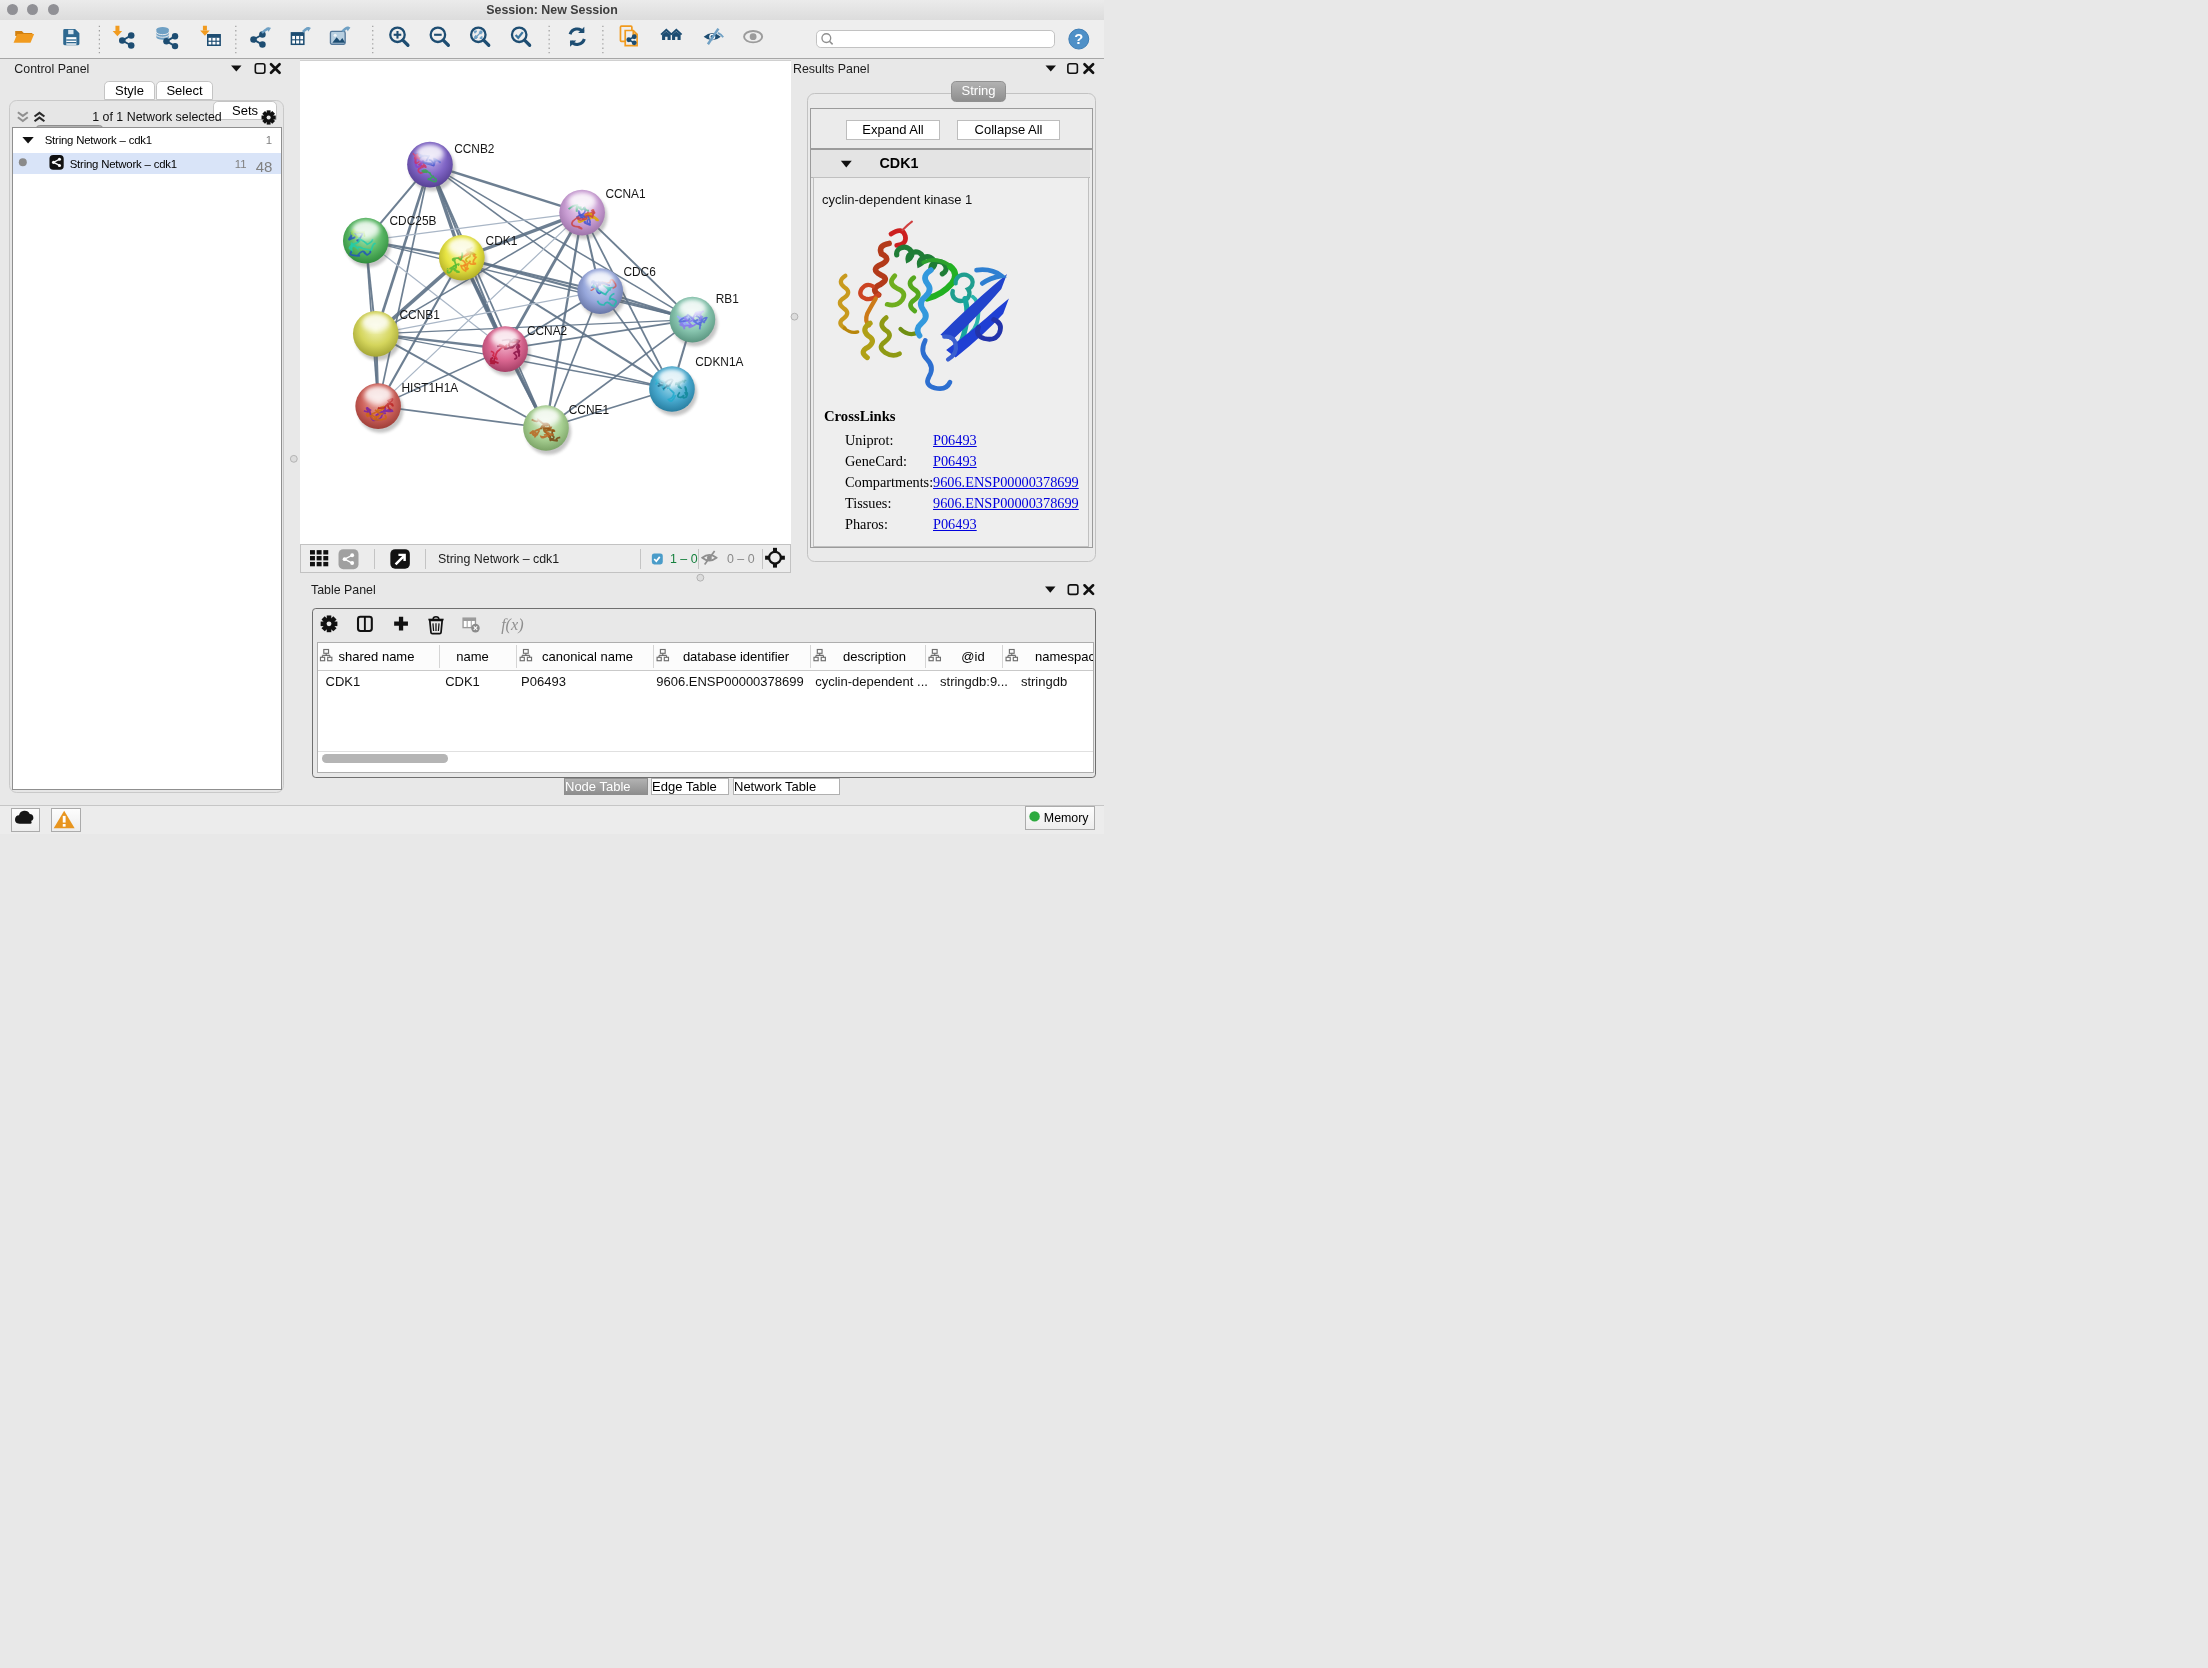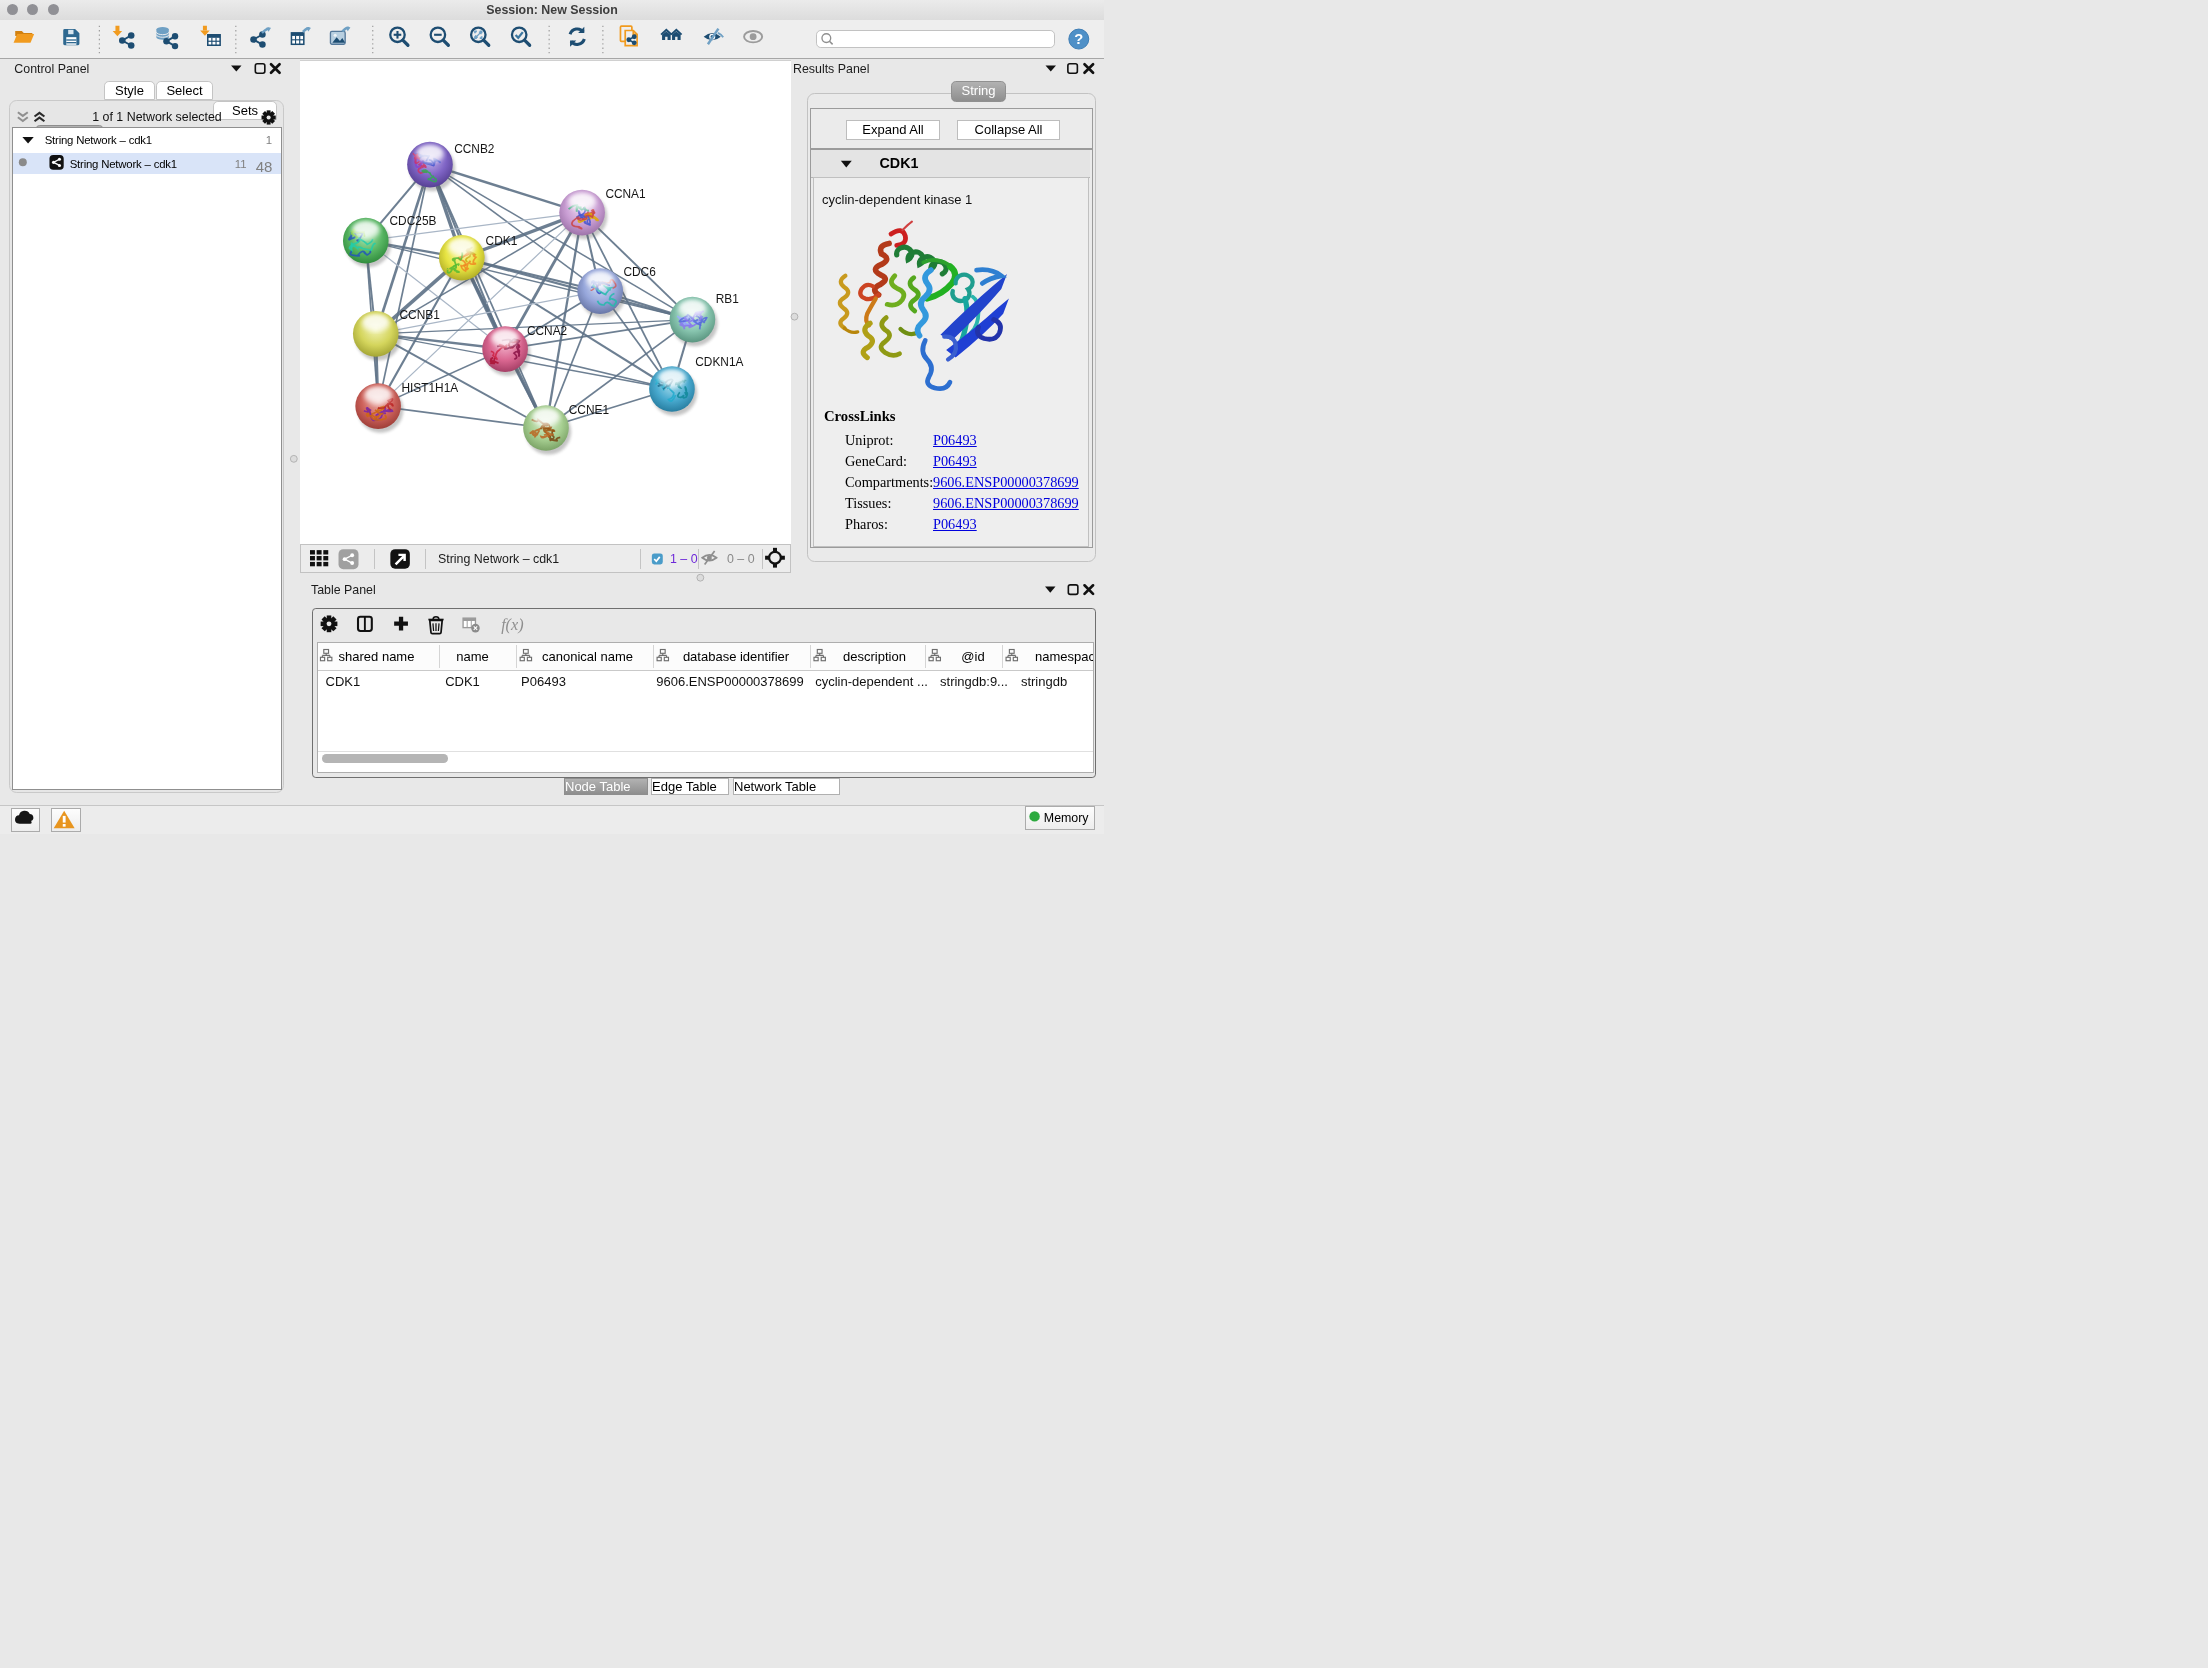--- a/index.html
+++ b/index.html
@@ -426,21 +426,21 @@
     <text x="238.5" y="289.5" font-size="12.5" fill="#161616" font-family="Liberation Sans,sans-serif">CCNA2</text>
     <text x="415.5" y="321.5" font-size="12.5" fill="#161616" font-family="Liberation Sans,sans-serif">CDKN1A</text>
     <text x="106.5" y="349.5" font-size="12.5" fill="#161616" font-family="Liberation Sans,sans-serif">HIST1H1A</text>
     <text x="282.5" y="372.5" font-size="12.5" fill="#161616" font-family="Liberation Sans,sans-serif">CCNE1</text>
   </svg>
 <div class="abs" id="netbar">
   <div class="nbsep" style="left:73px"></div>
   <div class="nbsep" style="left:124px"></div>
   <div class="abs" style="left:137px;top:6.7px;font-size:12.4px;color:#1a1a1a;">String Network – cdk1</div>
   <div class="nbsep" style="left:339px"></div>
-  <div class="abs" style="left:369px;top:6.7px;font-size:12.4px;color:#6d28d9;">1 – 0</div>
+  <div class="abs" style="left:369px;top:6.7px;font-size:12.4px;color:#15803d;">1 – 0</div>
   <div class="nbsep" style="left:397px"></div>
   <div class="abs" style="left:426px;top:6.7px;font-size:12.4px;color:#8a8a8a;">0 – 0</div>
   <div class="nbsep" style="left:461px"></div>
 </div>
 <div class="abs ptitle" style="left:793px;top:62px">Results Panel</div>
 <div class="abs" id="rp-out"></div>
 <div class="abs" id="rp-b1"></div>
 <div class="abs" id="rp-b2"></div>
 <div class="abs" id="stringtab">String</div>
 <div class="abs rbtn" style="left:846px;width:92px;">Expand All</div>

